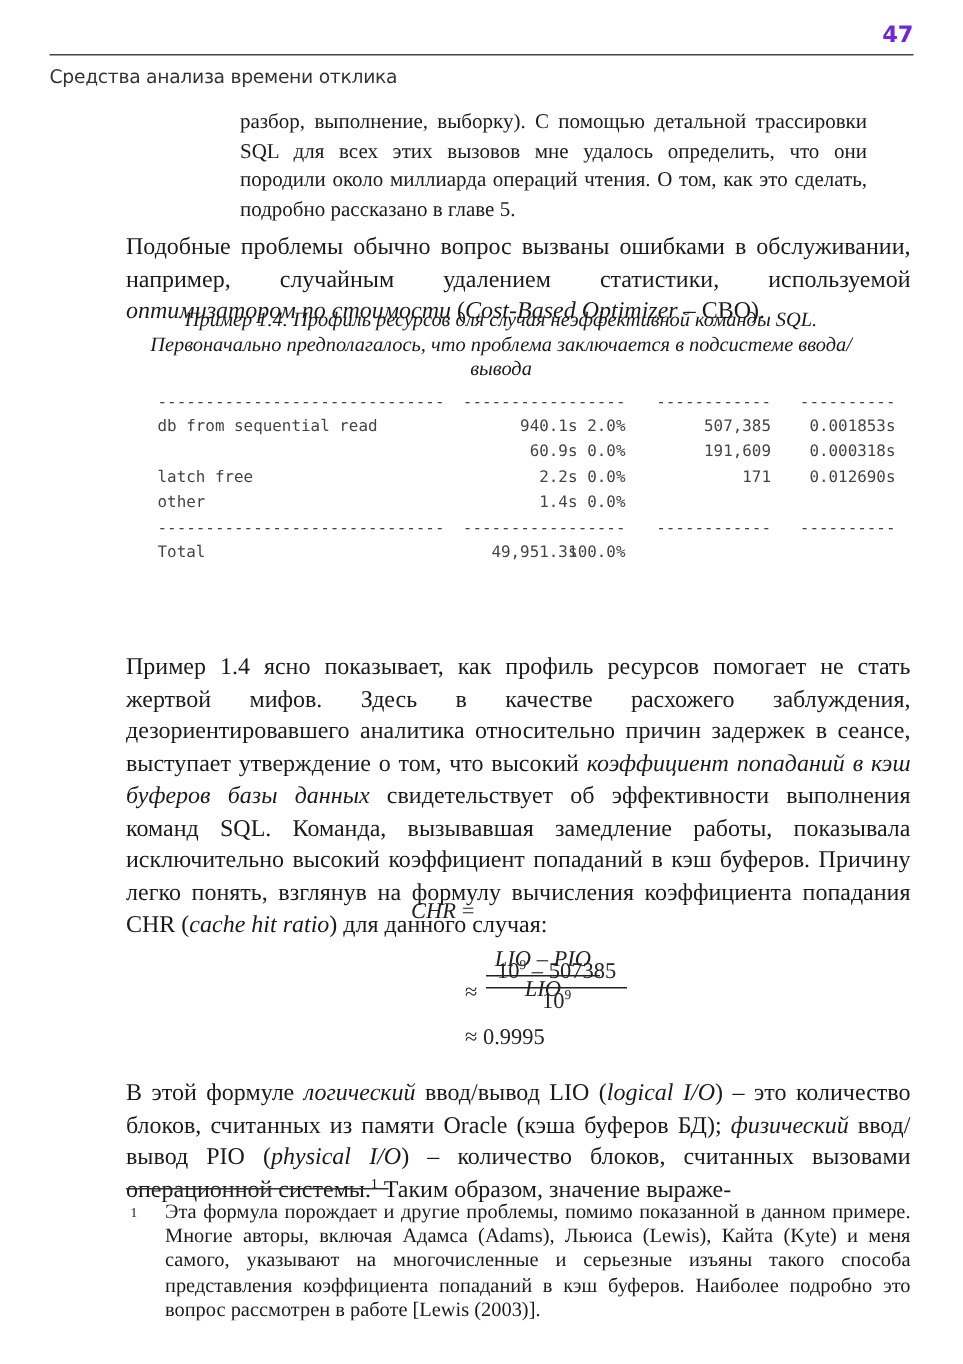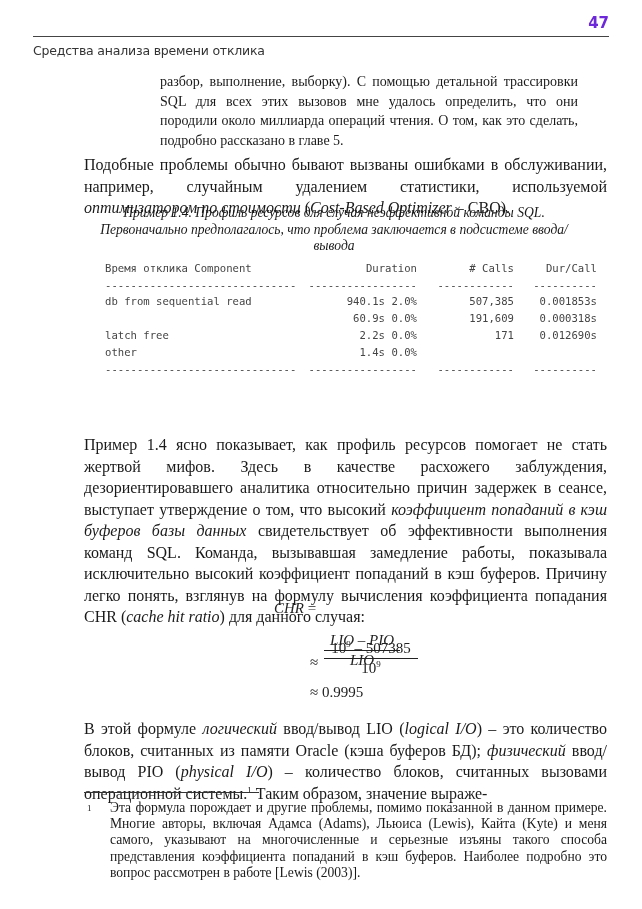--- a/index.html
+++ b/index.html
@@ -38,48 +38,47 @@
 </head>
 <body>
 
 <div class="header">
   <span class="title">Средства анализа времени отклика</span>
   <span class="pageno">47</span>
 </div>
 
 <div class="block p-cont">разбор, выполнение, выборку). С помощью детальной трассировки SQL для всех этих вызовов мне удалось определить, что они породили около миллиарда операций чтения. О том, как это сделать, подробно рассказано в главе 5.</div>
 
-<div class="block p-main p1"><span>Подобные проблемы обычно бывают вызваны ошибками в обслуживании, например, случайным удалением статистики, используемой </span><i>оптимизатором по стоимости</i><span> (</span><i>Cost-Based Optimizer</i><span> – CBO).</span></div>
+<div class="block p-main p1"><span>Подобные проблемы обычно вопрос вызваны ошибками в обслуживании, например, случайным удалением статистики, используемой </span><i>оптимизатором по стоимости</i><span> (</span><i>Cost-Based Optimizer</i><span> – CBO).</span></div>
 
 <div class="caption">Пример 1.4. Профиль ресурсов для случая неэффективной команды SQL. Первоначально предполагалось, что проблема заключается в подсистеме ввода/вывода</div>
 
 <div class="code">
-  <div class="row">
-    <span class="c1">Время отклика Component</span>
-    <span class="c3">Duration</span>
-    <span class="c4"># Calls</span>
-    <span class="c5">Dur/Call</span>
-  </div>
   <div class="row sep">
     <span class="c1">------------------------------</span>
     <span class="c3">-----------------</span>
     <span class="c4">------------</span>
     <span class="c5">----------</span>
   </div>
   <div id="table-body">
       <div class="row"><span class="c1">db from sequential read</span><span class="c2">940.1s</span><span class="c3">2.0%</span><span class="c4">507,385</span><span class="c5">0.001853s</span></div>
       <div class="row"><span class="c2">60.9s</span><span class="c3">0.0%</span><span class="c4">191,609</span><span class="c5">0.000318s</span></div>
       <div class="row"><span class="c1">latch free</span><span class="c2">2.2s</span><span class="c3">0.0%</span><span class="c4">171</span><span class="c5">0.012690s</span></div>
       <div class="row"><span class="c1">other</span><span class="c2">1.4s</span><span class="c3">0.0%</span><span class="c4"></span><span class="c5"></span></div>
     </div>
   <div class="row sep">
     <span class="c1">------------------------------</span>
     <span class="c3">-----------------</span>
     <span class="c4">------------</span>
     <span class="c5">----------</span>
+  </div>
+  <div class="row">
+    <span class="c1">Total</span>
+    <span class="c2">49,951.3s</span>
+    <span class="c3">100.0%</span>
   </div>
 </div>
 
 <div class="block p-main p2"><span>Пример 1.4 ясно показывает, как профиль ресурсов помогает не стать жертвой мифов. Здесь в качестве расхожего заблуждения, дезориентировавшего аналитика относительно причин задержек в сеансе, выступает утверждение о том, что высокий </span><i>коэффициент попаданий в кэш буферов базы данных</i><span> свидетельствует об эффективности выполнения команд SQL. Команда, вызывавшая замедление работы, показывала исключительно высокий коэффициент попаданий в кэш буферов. Причину легко понять, взглянув на формулу вычисления коэффициента попадания CHR (</span><i>cache hit ratio</i><span>) для данного случая:</span></div>
 
 <div class="formula">
   <span style="position:absolute;left:4px;top:4px;"><i>CHR</i> =</span>
   <div class="frac" style="left:54px;top:0;width:76px;margin-top:36px;">
     <i class="num">LIO – PIO</i>
     <span class="line"></span>

